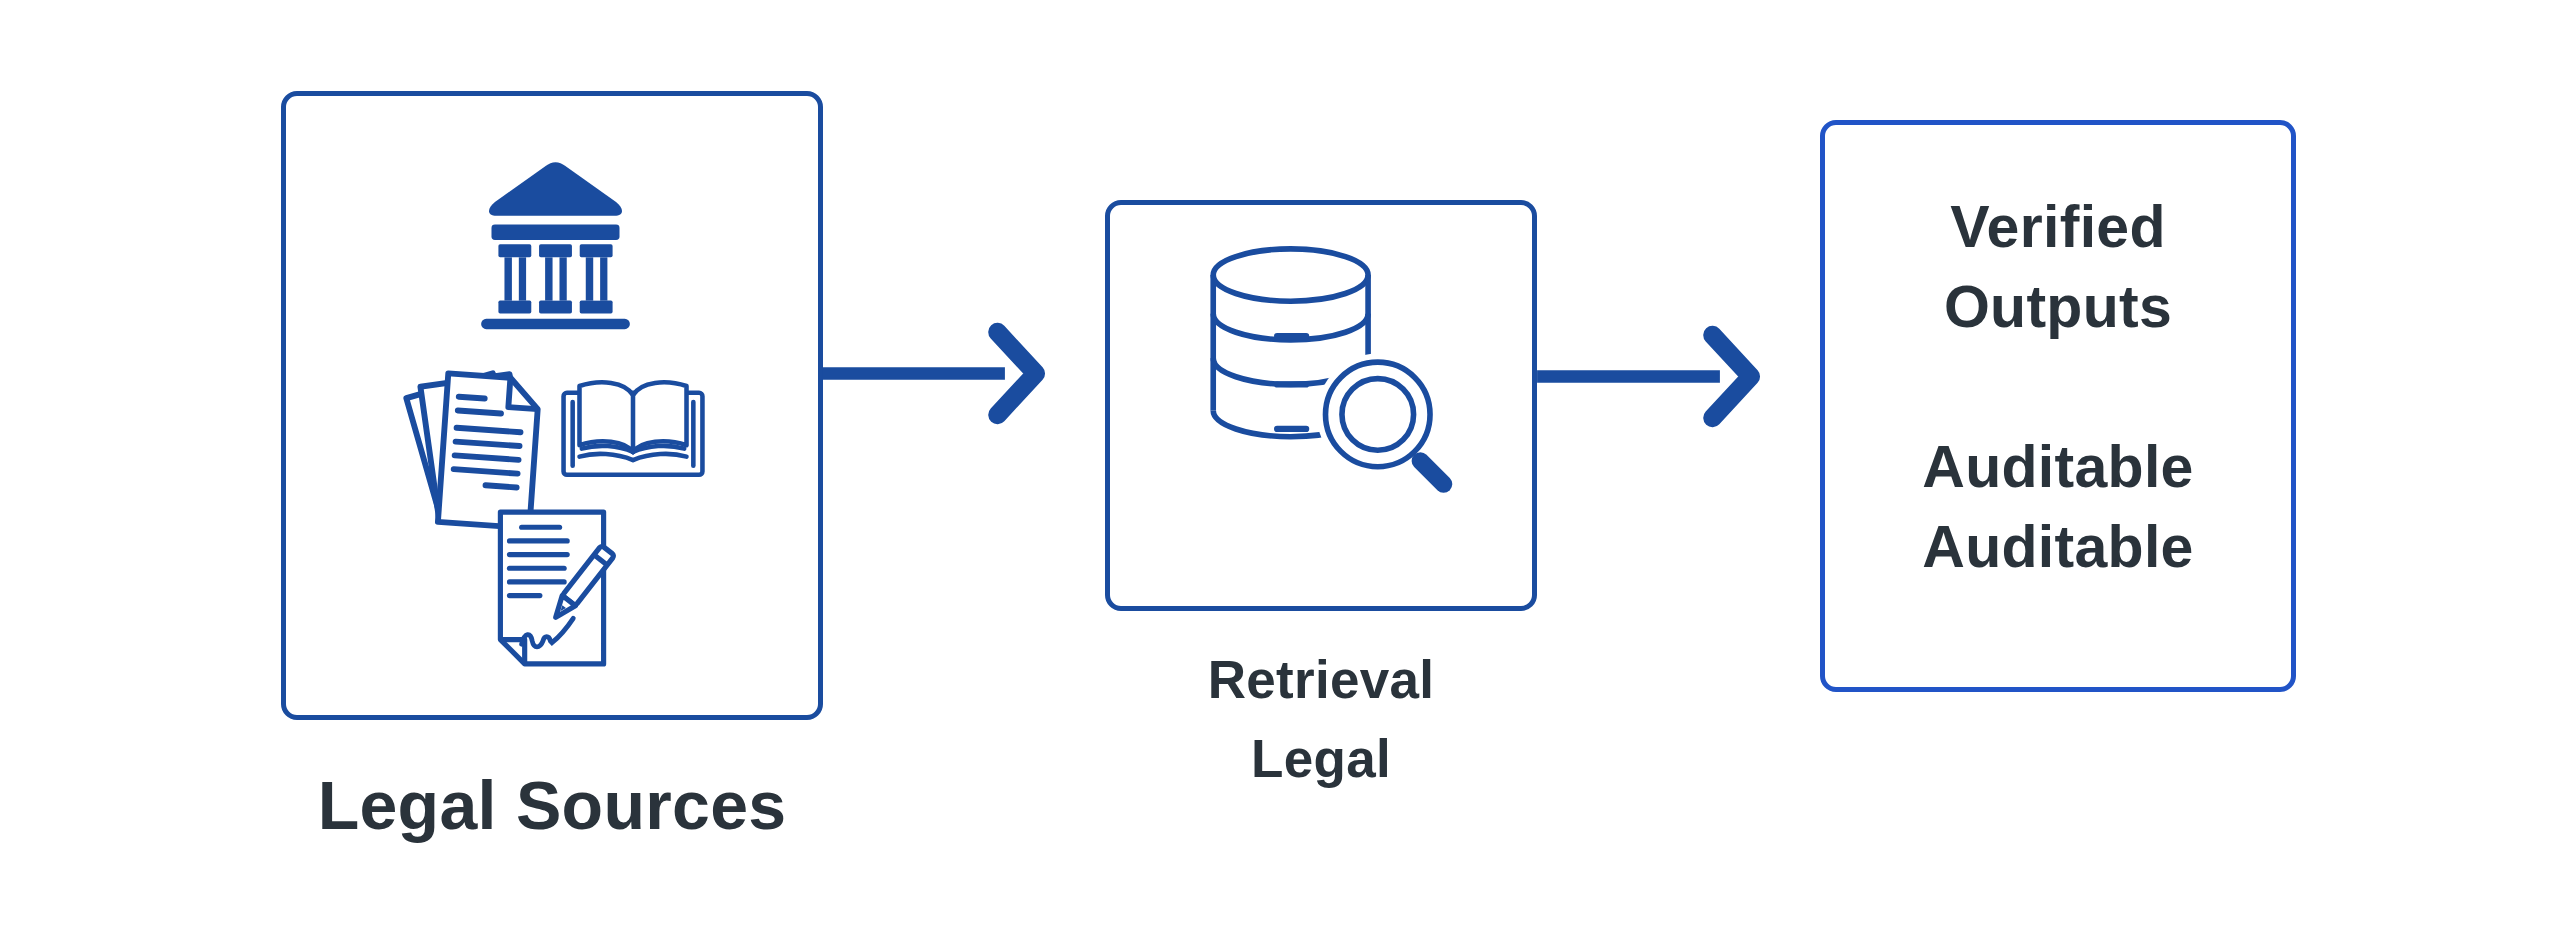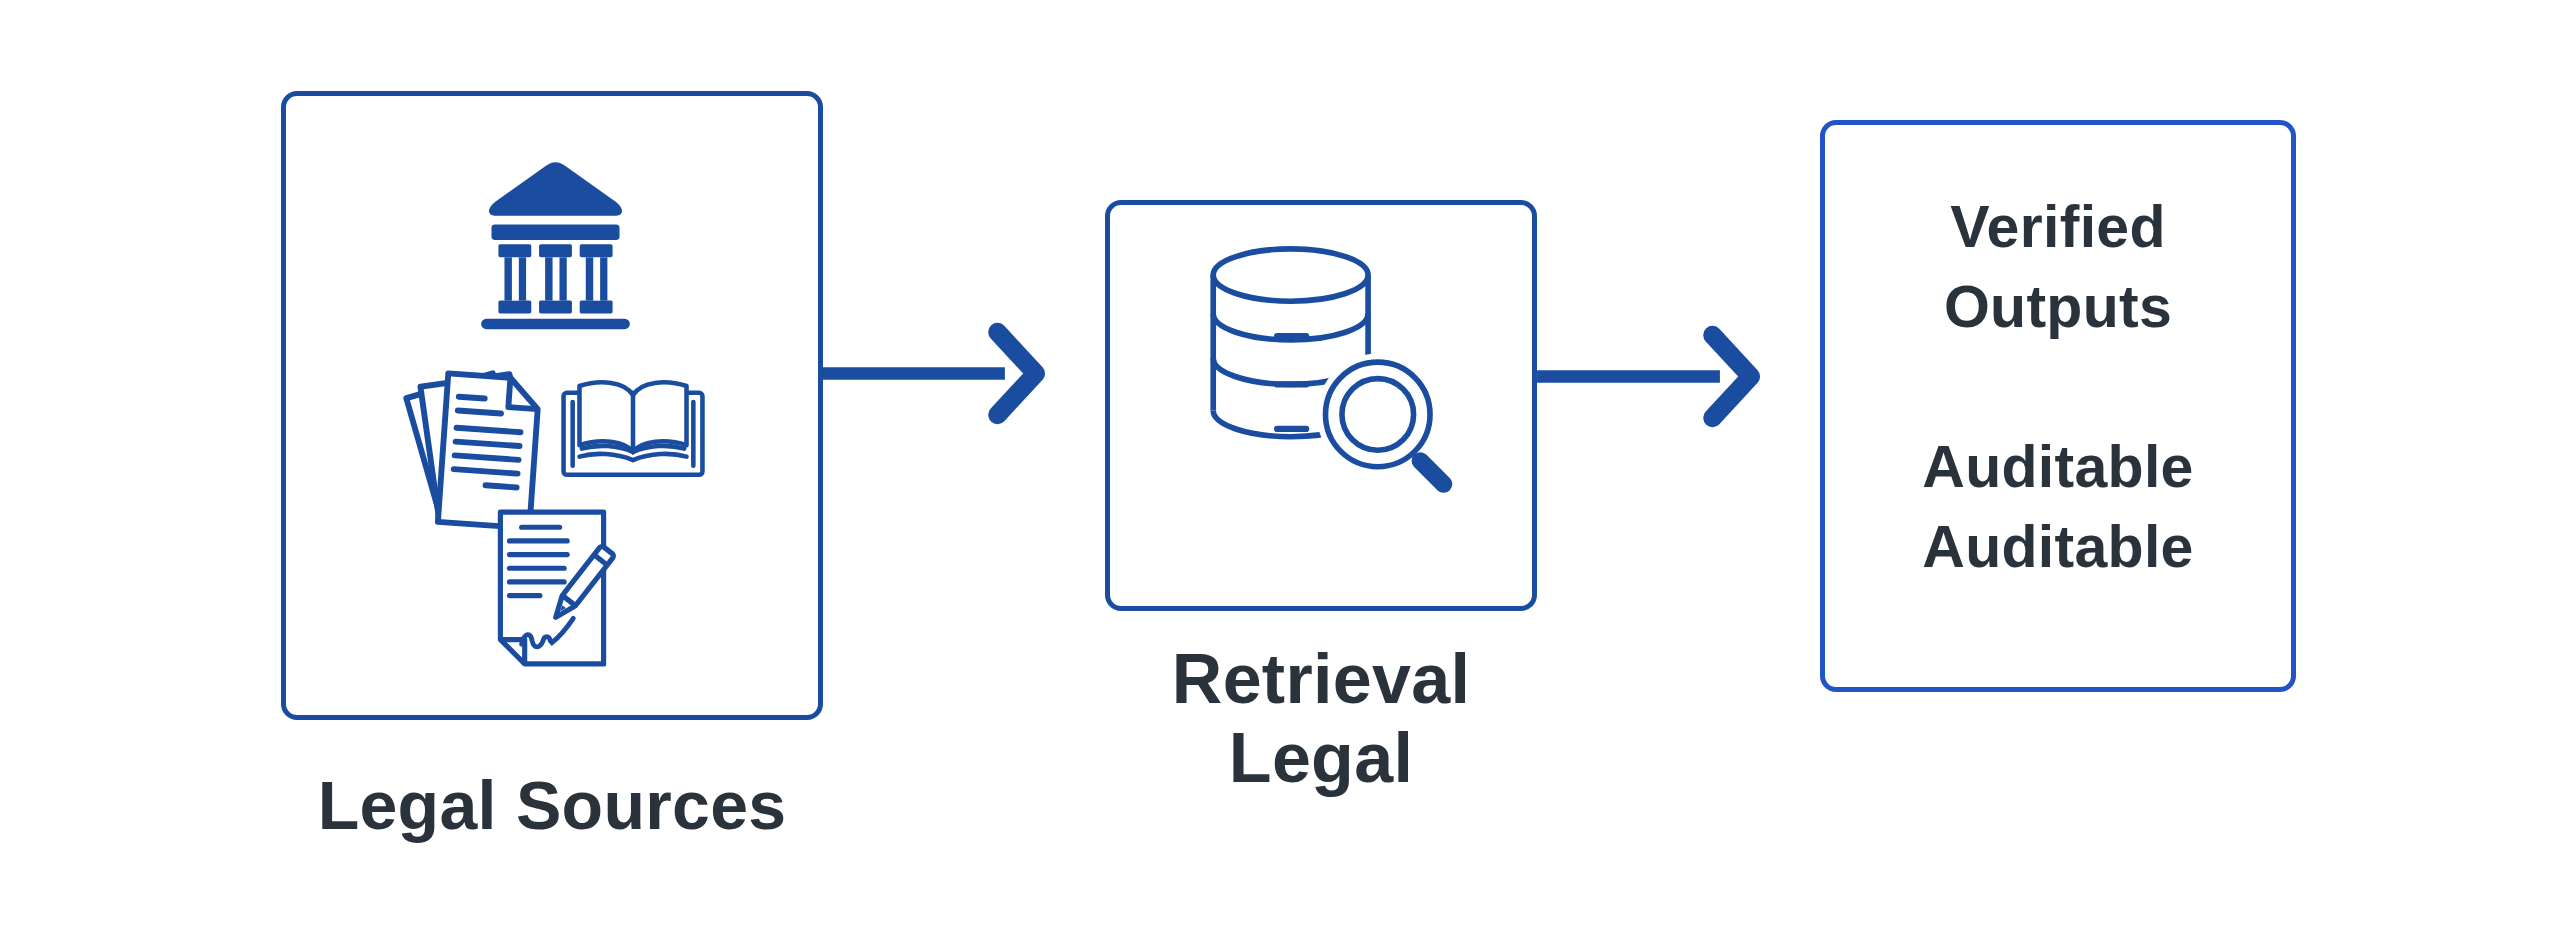--- a/index.html
+++ b/index.html
@@ -18,21 +18,21 @@
   #bank-icon{left:183px;top:61px;width:173px;height:173px;}
   #docs-icon{left:112px;top:258px;width:173px;height:197px;}
   #book-icon{left:273px;top:274px;width:148px;height:114px;}
   #contract-icon{left:189px;top:407px;width:154px;height:170px;}
   #db-icon{left:80px;top:31px;width:271px;height:262px;}
   .label{
     position:absolute;color:#2a333b;font-weight:800;text-align:center;
     letter-spacing:0.3px;
   }
   #legal-label{left:281px;top:766px;width:542px;font-size:68px;}
-  #retrieval-label{left:1105px;top:640px;width:432px;font-size:70px;line-height:79px;}
+  #retrieval-label{left:1105px;top:640px;width:432px;font-size:53px;line-height:79px;}
   .vo-text{
     position:absolute;left:0;right:0;top:62px;text-align:center;
     color:#2a333b;font-weight:800;font-size:59px;line-height:80px;letter-spacing:0.3px;
   }
   .vo-items{margin-top:80px;}
   .arrow{position:absolute;width:225px;height:105px;}
   #arrow1{left:822px;top:321px;}
   #arrow2{left:1537px;top:324px;}
 </style>
 </head>

